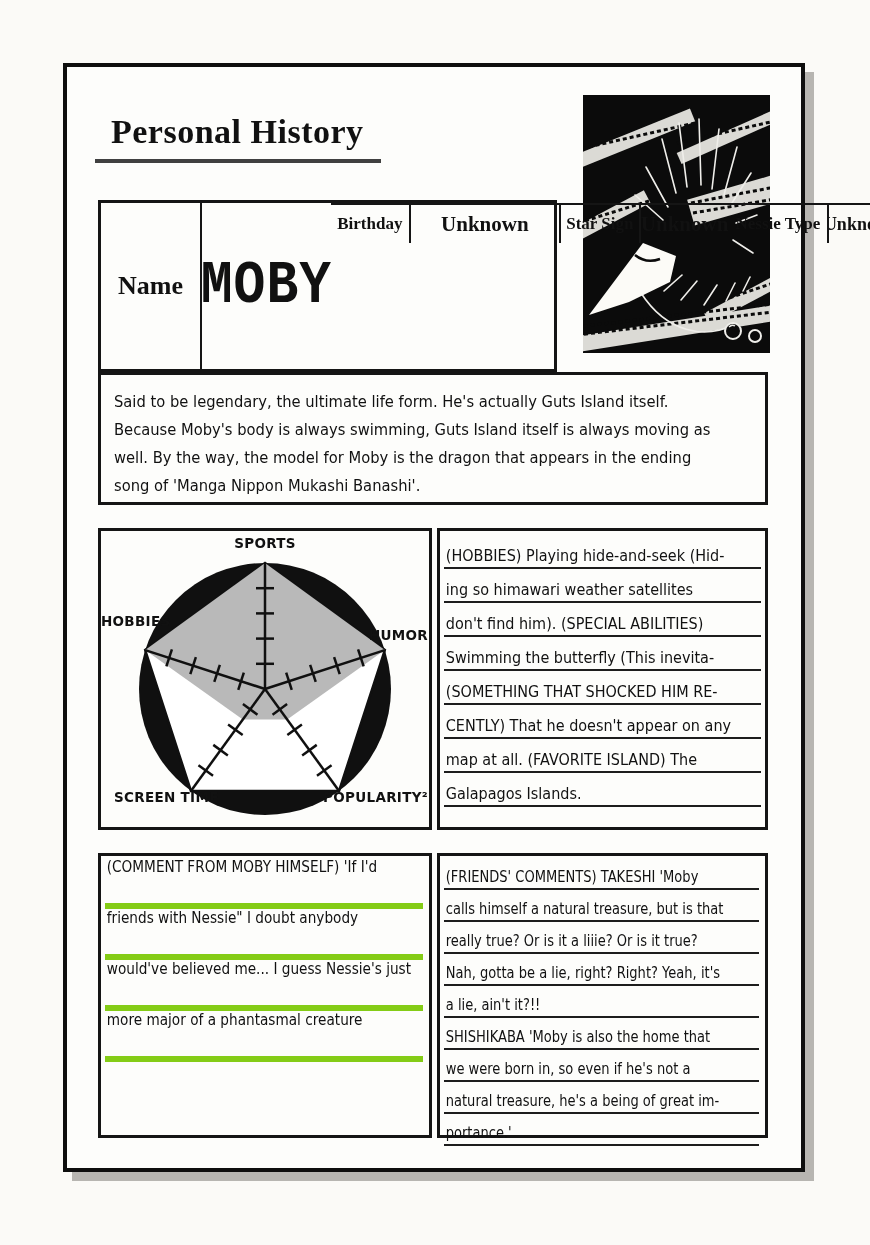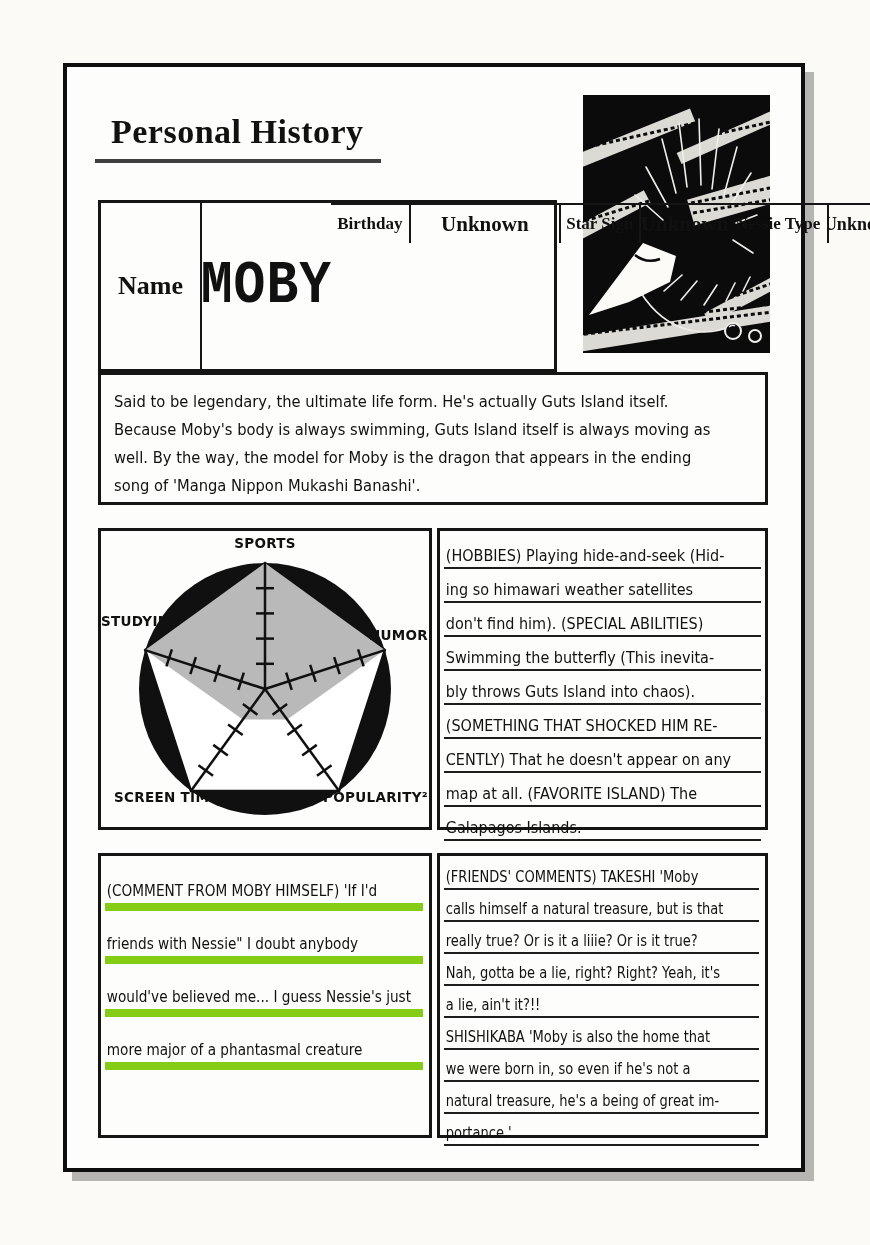--- a/index.html
+++ b/index.html
@@ -50,21 +50,21 @@
   #rl-4{left:0px;top:82px}
 
   
   #hobbies{left:370px;top:461px;width:331px;height:302px;padding:4px 4px 0 4px}
   .hline{height:32px;border-bottom:2px solid #1d1d1d;display:flex;align-items:flex-end;
          overflow:hidden}
   .hline span{white-space:nowrap;font-size:16px;transform:scaleX(.9);
               transform-origin:0 100%;padding:0 0 2px 2px}
 
   #moby-comment{left:31px;top:786px;width:334px;height:285px;padding:2px 6px 0 4px}
-  .mline{height:45px;border-bottom:8px solid #84cc16;display:flex;align-items:flex-end;
+  .mline{height:45px;border-bottom:6px solid #84cc16;display:flex;
          overflow:hidden}
   .mline span{white-space:nowrap;font-size:15.5px;transform:scaleX(.88);
               transform-origin:0 100%;padding:0 0 3px 2px}
 
   #friends-comments{left:370px;top:786px;width:331px;height:285px;padding:2px 6px 0 4px}
   .fline{height:30px;border-bottom:2px solid #1d1d1d;display:flex;align-items:flex-end;
          overflow:hidden}
   .fline span{white-space:nowrap;font-size:15px;transform:scaleX(.87);
               transform-origin:0 100%;padding:0 0 2px 2px}
 
@@ -191,40 +191,37 @@
         <line x1="164" y1="158" x2="44.166878946810655" y2="119.06385870875658" stroke="#101010" stroke-width="2.5"></line>
         <line x1="137.2522228399876" y1="158.7722803884077" x2="142.81452873873667" y2="141.65326309509493" stroke="#101010" stroke-width="2.5"></line>
         <line x1="113.28559862934972" y1="150.985052130159" x2="118.84790452809878" y2="133.86603483684624" stroke="#101010" stroke-width="2.5"></line>
         <line x1="89.31897441871186" y1="143.19782387191034" x2="94.88128031746092" y2="126.07880657859758" stroke="#101010" stroke-width="2.5"></line>
         <line x1="65.35235020807399" y1="135.41059561366166" x2="70.91465610682305" y2="118.29157832034889" stroke="#101010" stroke-width="2.5"></line>
       </svg>
     <span class="rlabel" id="rl-0">SPORTS</span>
     <span class="rlabel" id="rl-1">HUMOR</span>
     <span class="rlabel" id="rl-2">POPULARITY²</span>
     <span class="rlabel" id="rl-3">SCREEN TIME</span>
-    <span class="rlabel" id="rl-4">STUDYING</span>
+    <span class="rlabel" id="rl-4">HOBBIES</span>
   </div>
 
   <div id="hobbies" class="box">
     <div class="hline">
         <span>(HOBBIES) Playing hide-and-seek (Hid-</span>
       </div>
     <div class="hline">
         <span>ing so himawari weather satellites</span>
       </div>
     <div class="hline">
         <span>don't find him). (SPECIAL ABILITIES)</span>
       </div>
     <div class="hline">
         <span>Swimming the butterfly (This inevita-</span>
       </div>
     <div class="hline">
-        <span>bly throws Guts Island into chaos).</span>
-      </div>
-    <div class="hline">
         <span>(SOMETHING THAT SHOCKED HIM RE-</span>
       </div>
     <div class="hline">
         <span>CENTLY) That he doesn't appear on any</span>
       </div>
     <div class="hline">
         <span>map at all. (FAVORITE ISLAND) The</span>
       </div>
     <div class="hline">
         <span>Galapagos Islands.</span>

